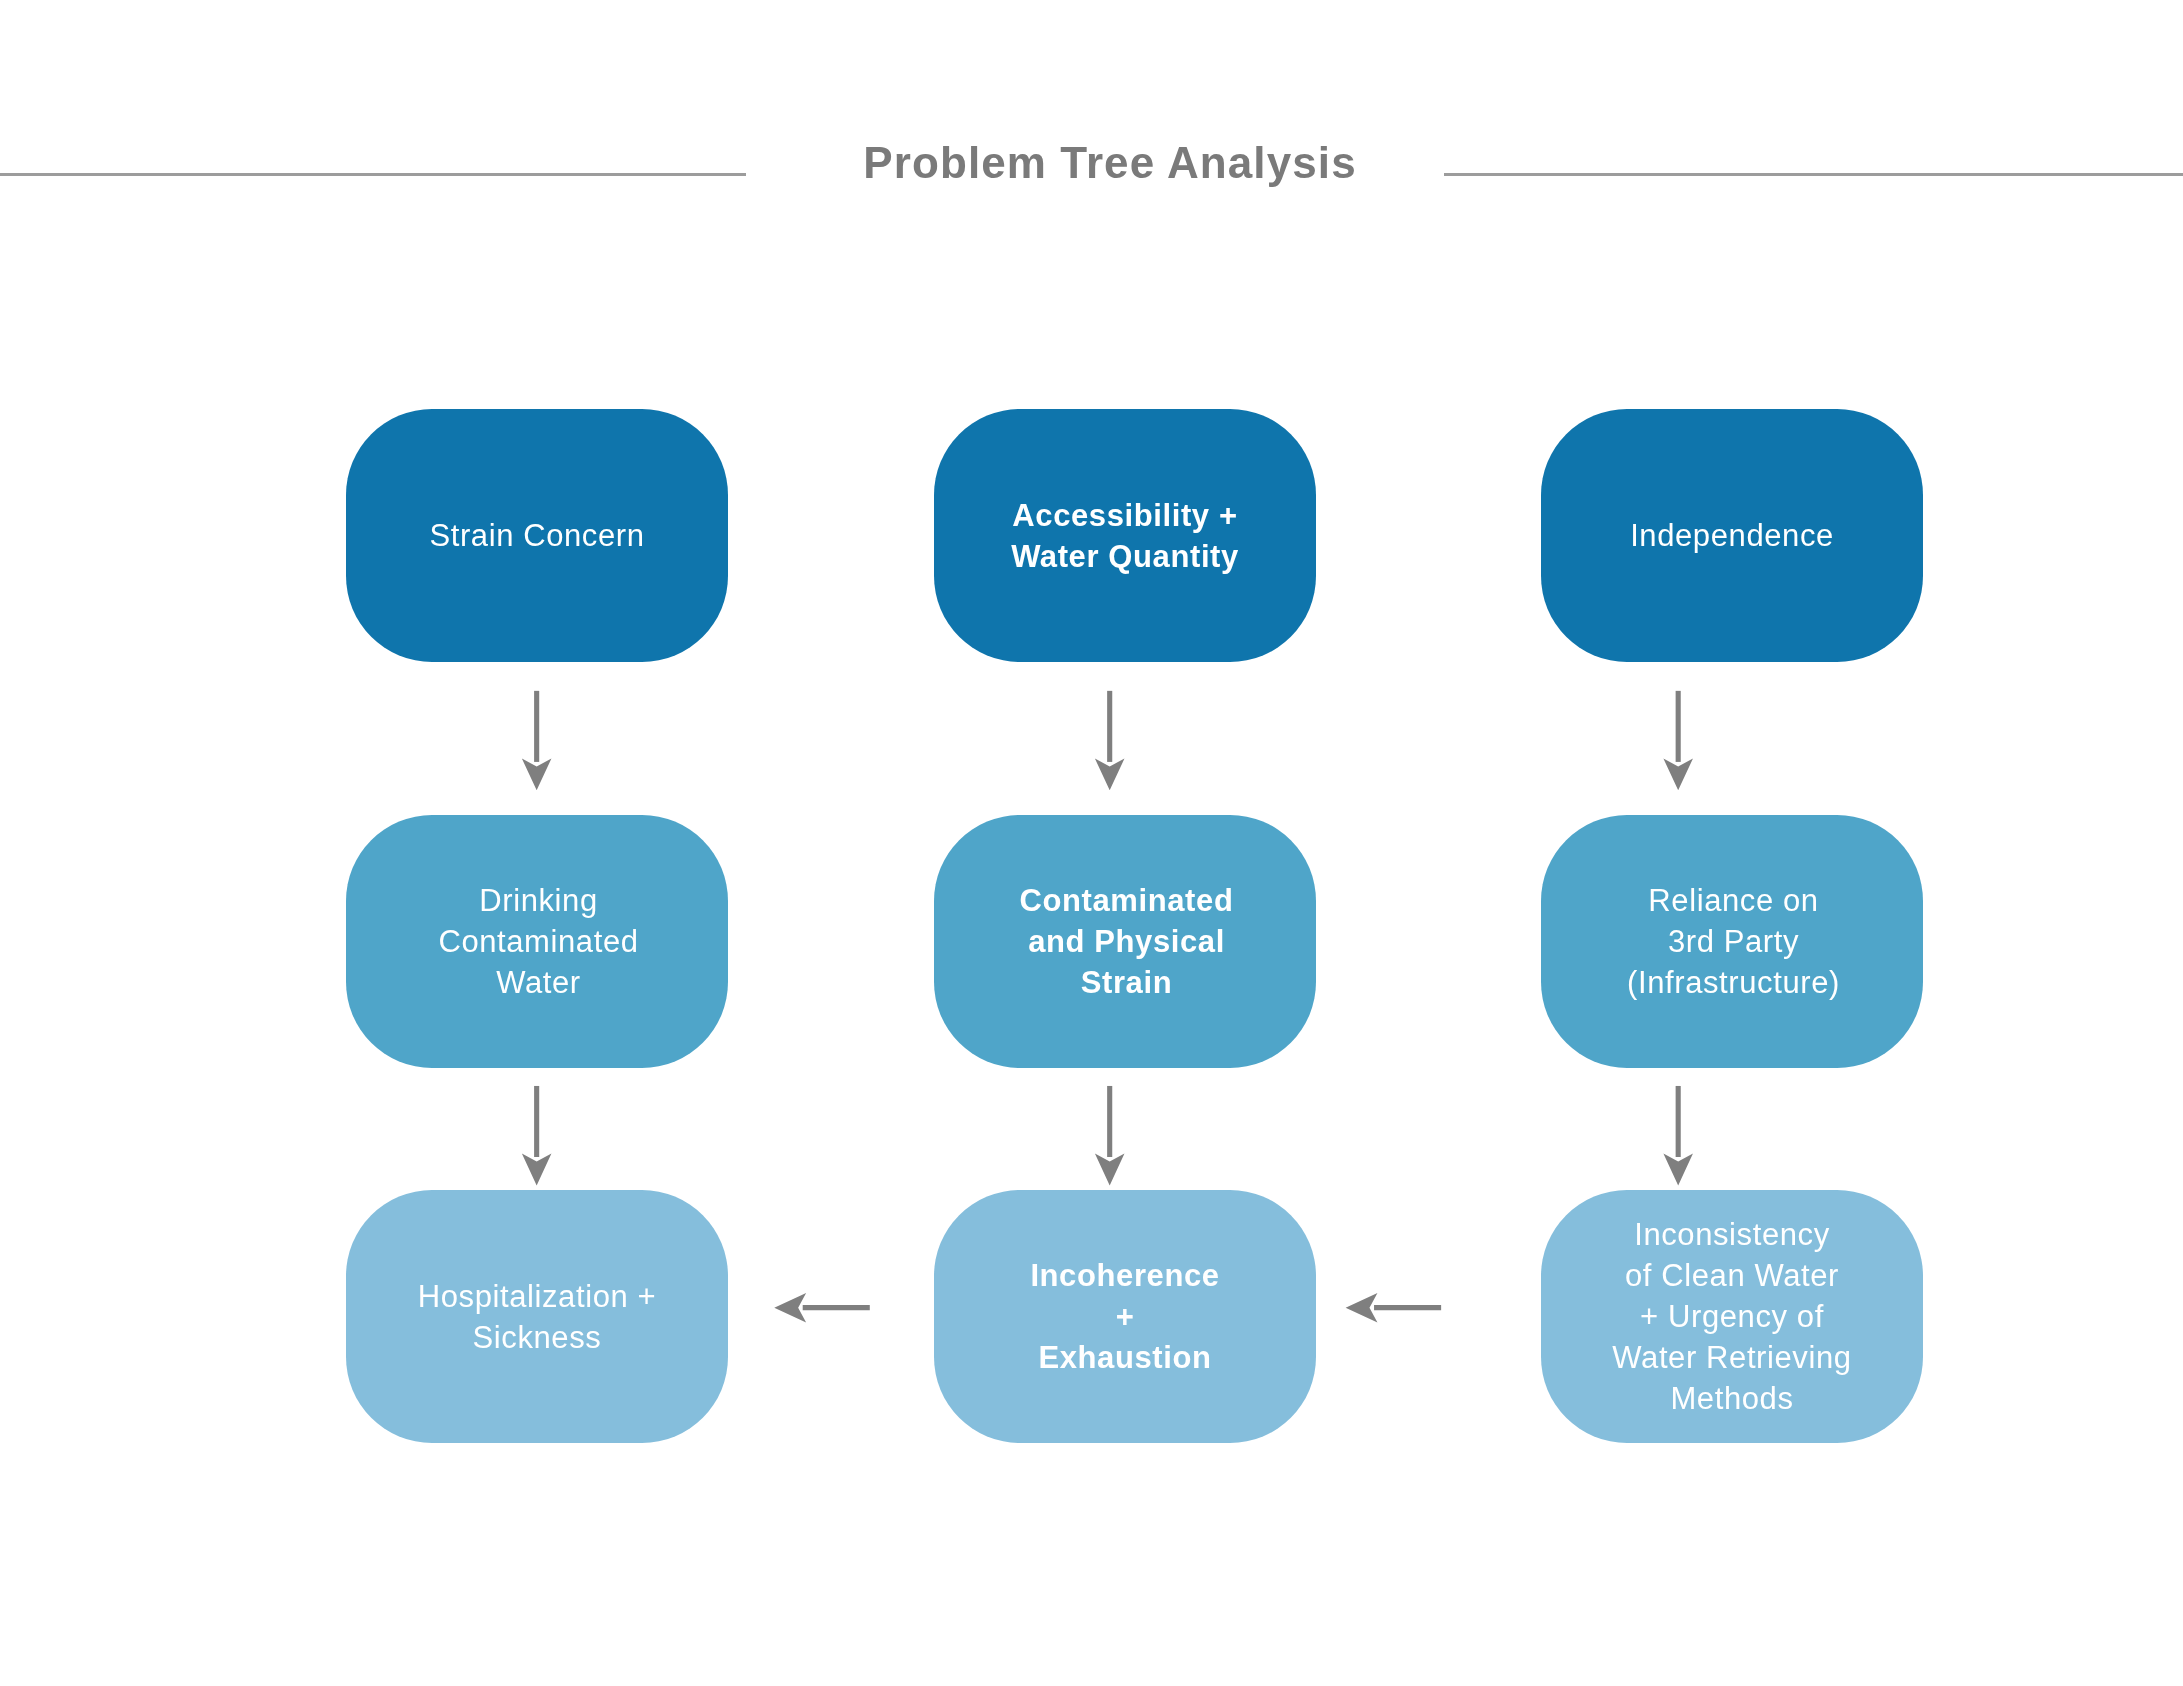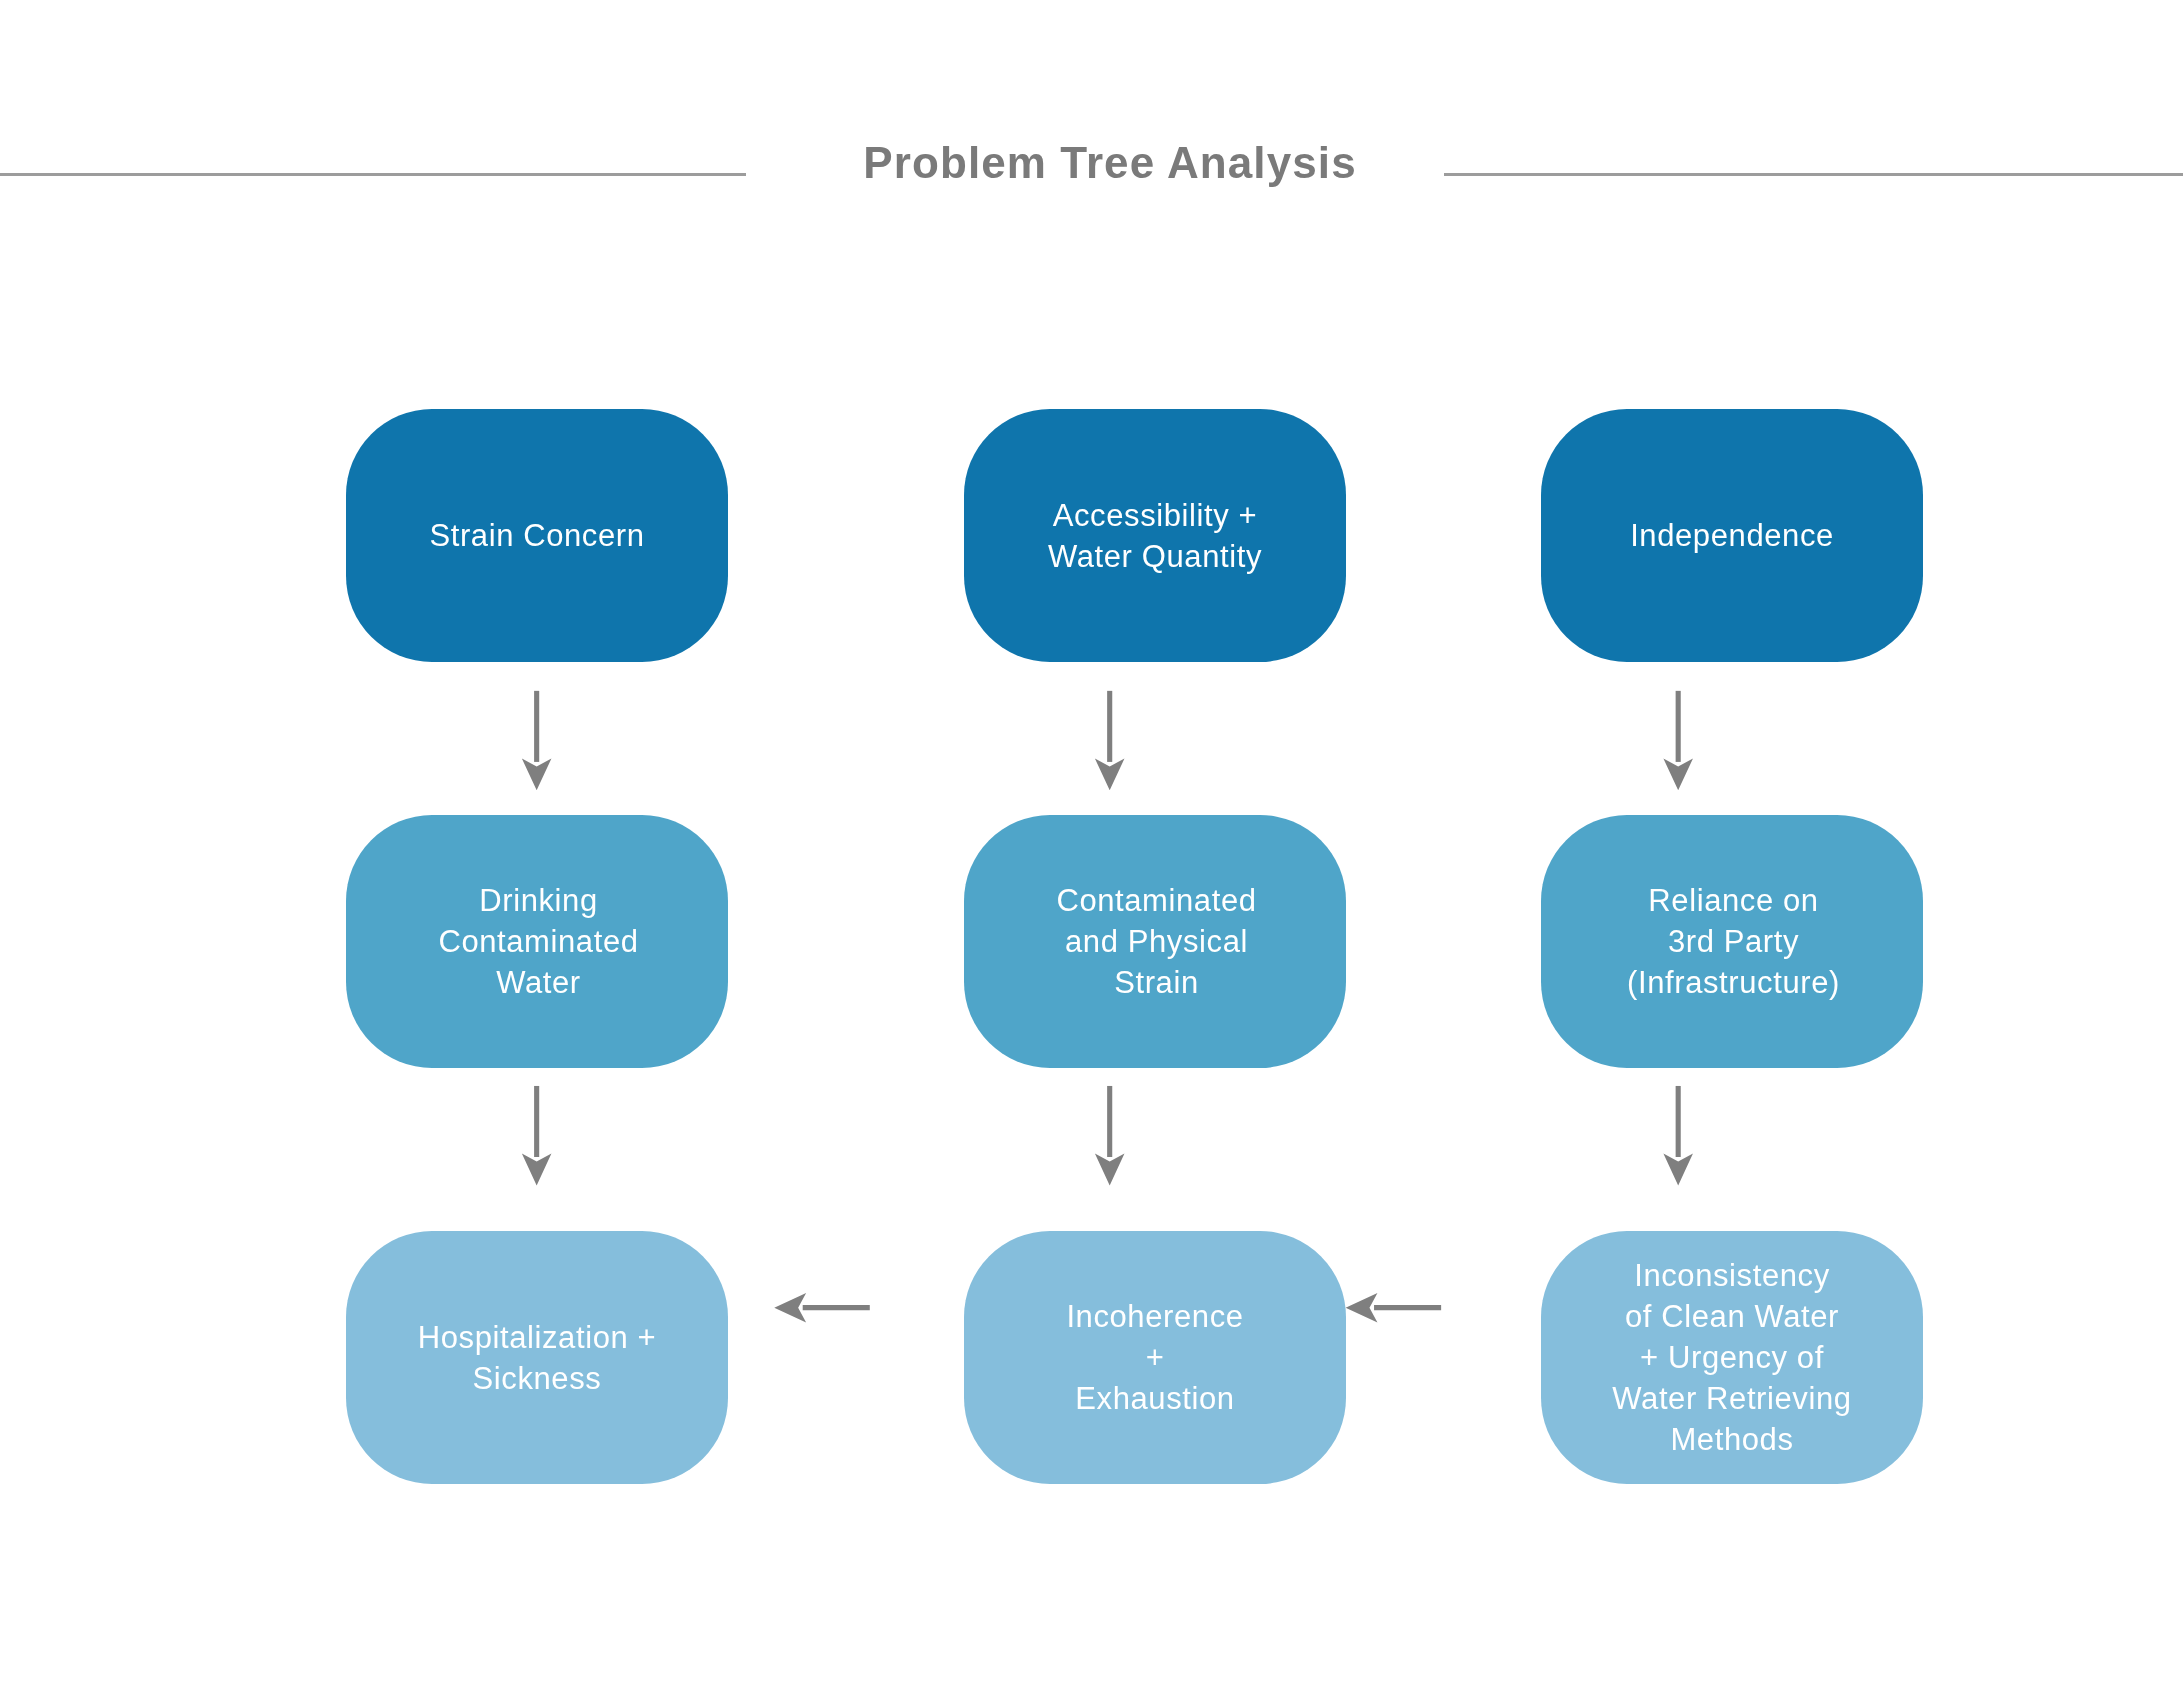--- a/index.html
+++ b/index.html
@@ -47,23 +47,23 @@
     color:var(--box_text);
     font-size:31px;
     line-height:41px;
     letter-spacing:0.6px;
     white-space:pre-line;
     padding:0 17px;
     box-sizing:border-box;
   }
   .r1{top:409px;background:var(--box_row1);}
   .r2{top:815px;background:var(--box_row2);padding-left:20px;}
-  .r3{top:1190px;background:var(--box_row3);margin-top:41px;}
+  .r3{top:1190px;background:var(--box_row3);}
   .c1{left:346px;}
-  .c2{left:964px;}
+  .c2{left:934px;font-weight:bold;}
   .c3{left:1541px;}
 
   .arrows{
     position:absolute;top:0;left:0;
     pointer-events:none;
   }
   .arrow-line{stroke:var(--arrow);stroke-width:9;}
   .arrow-head{fill:var(--arrow);}
 </style>
 </head>

